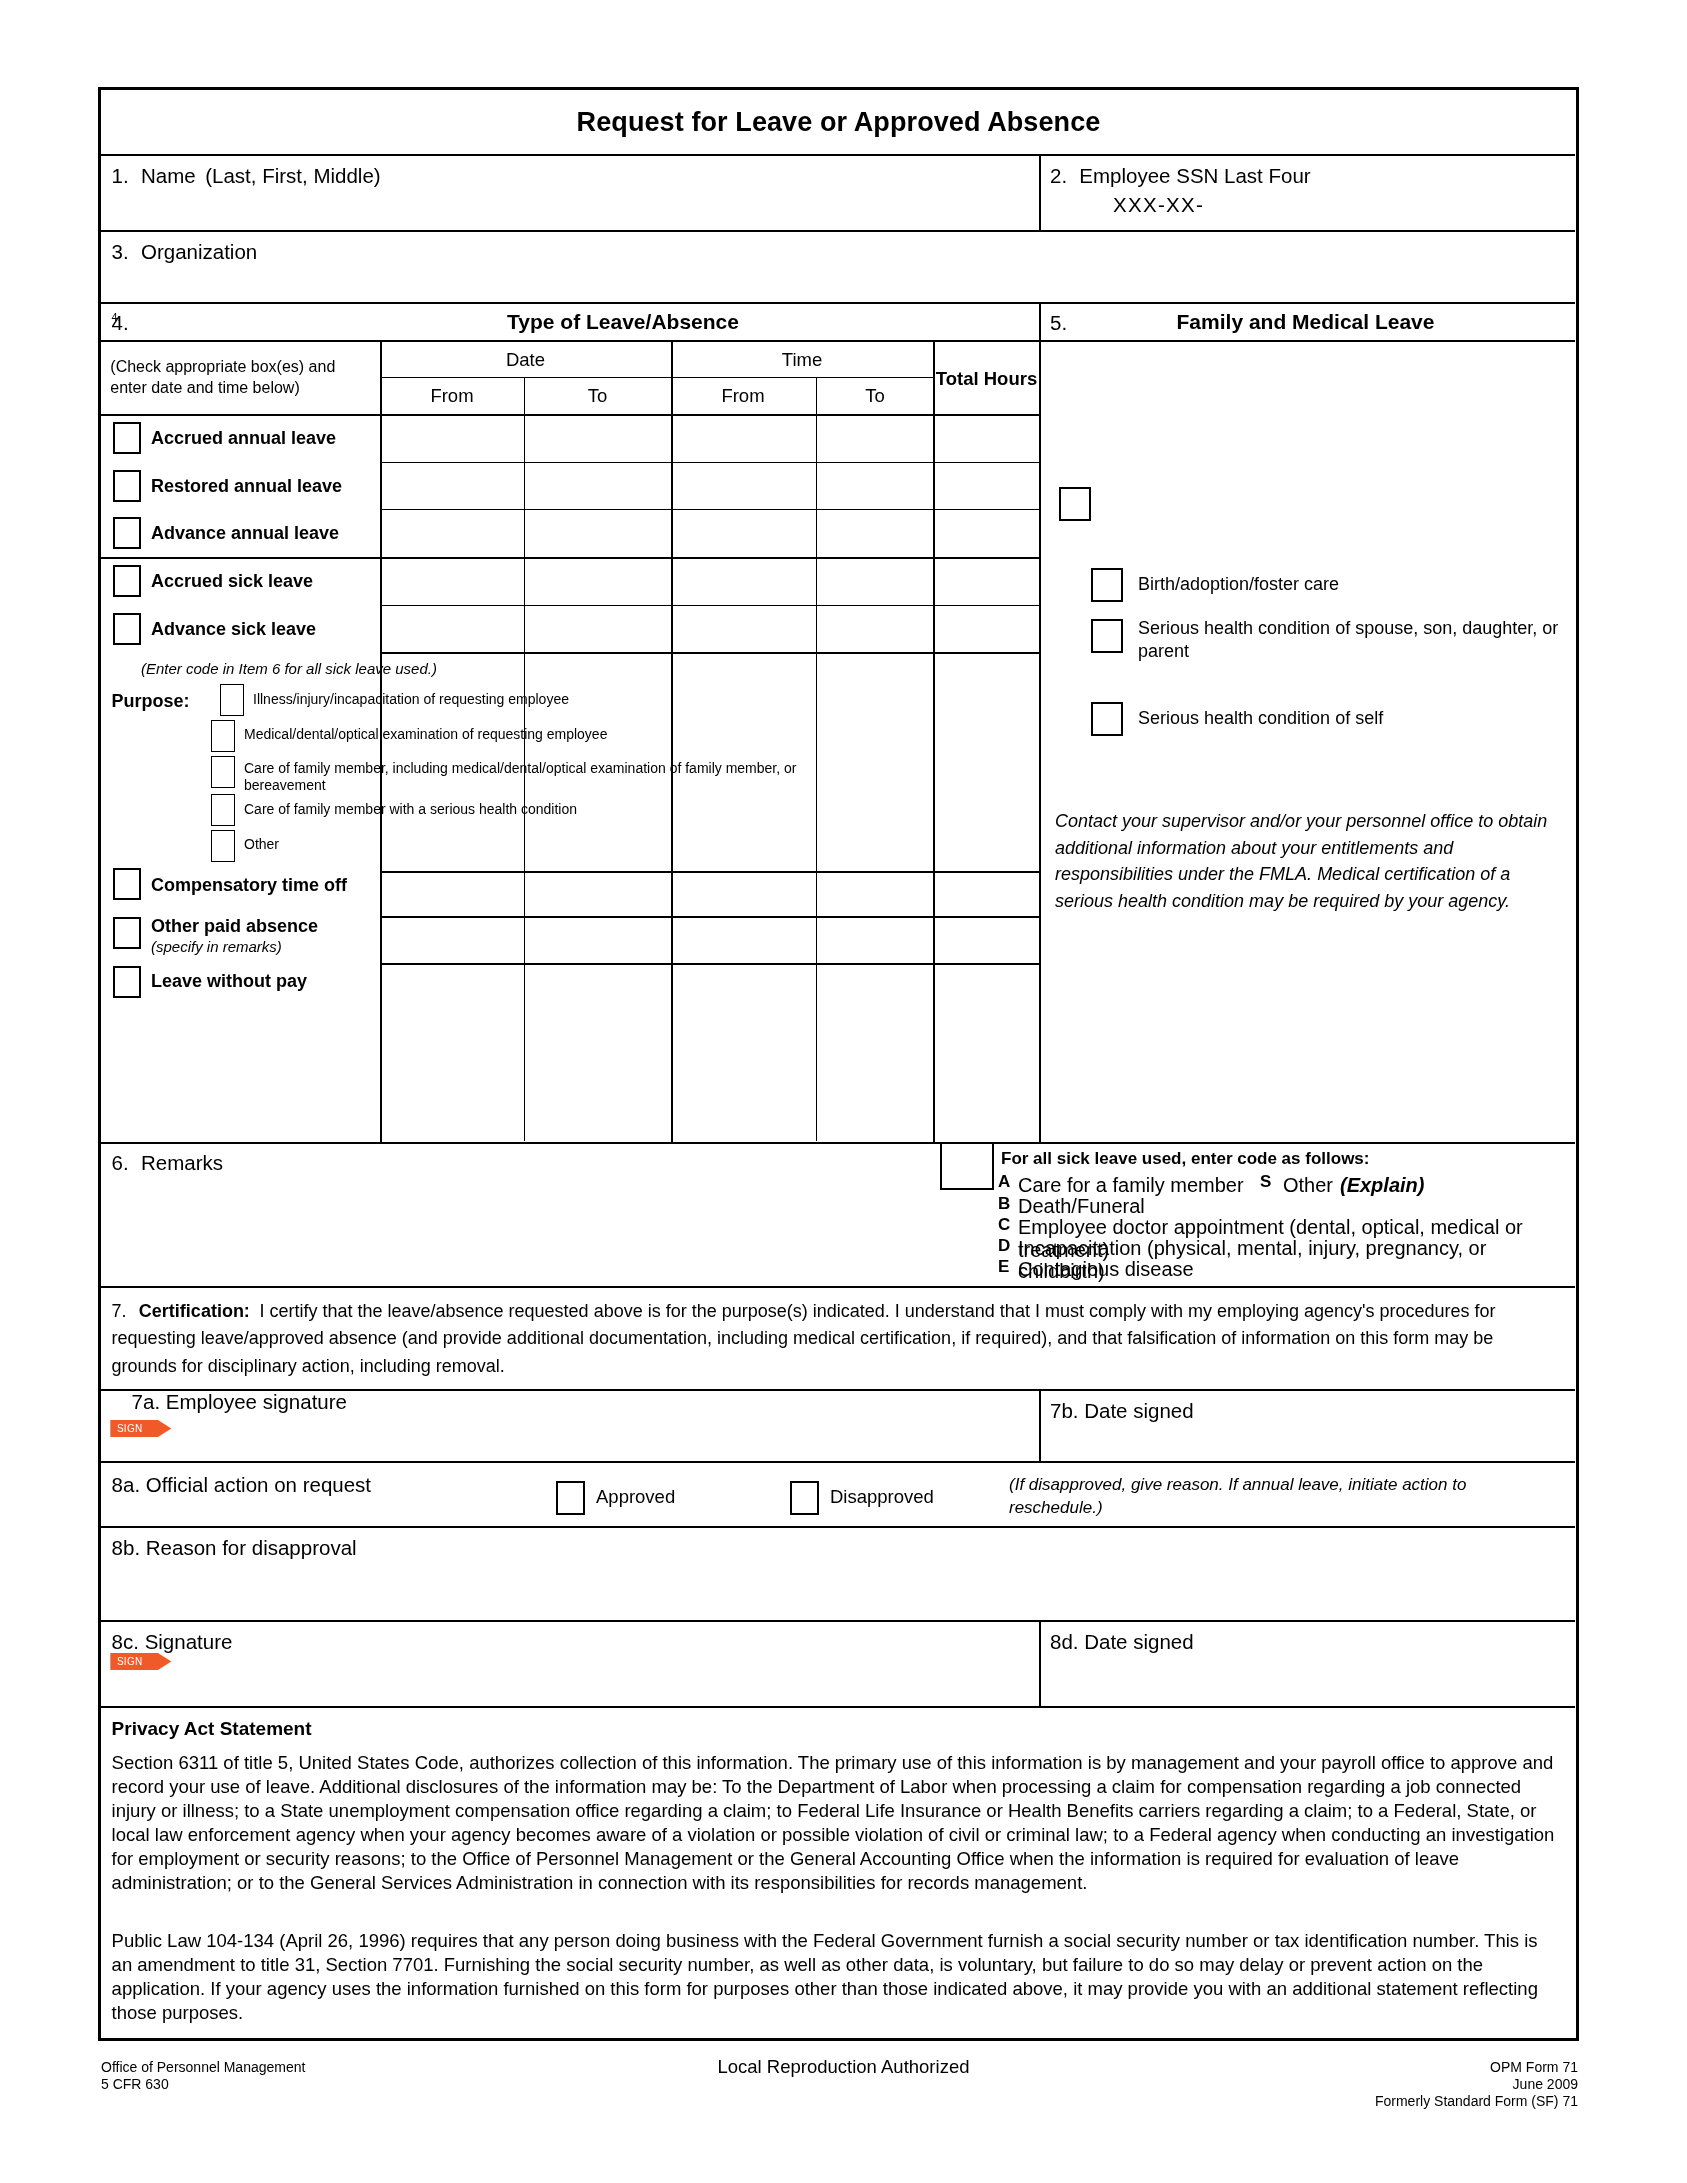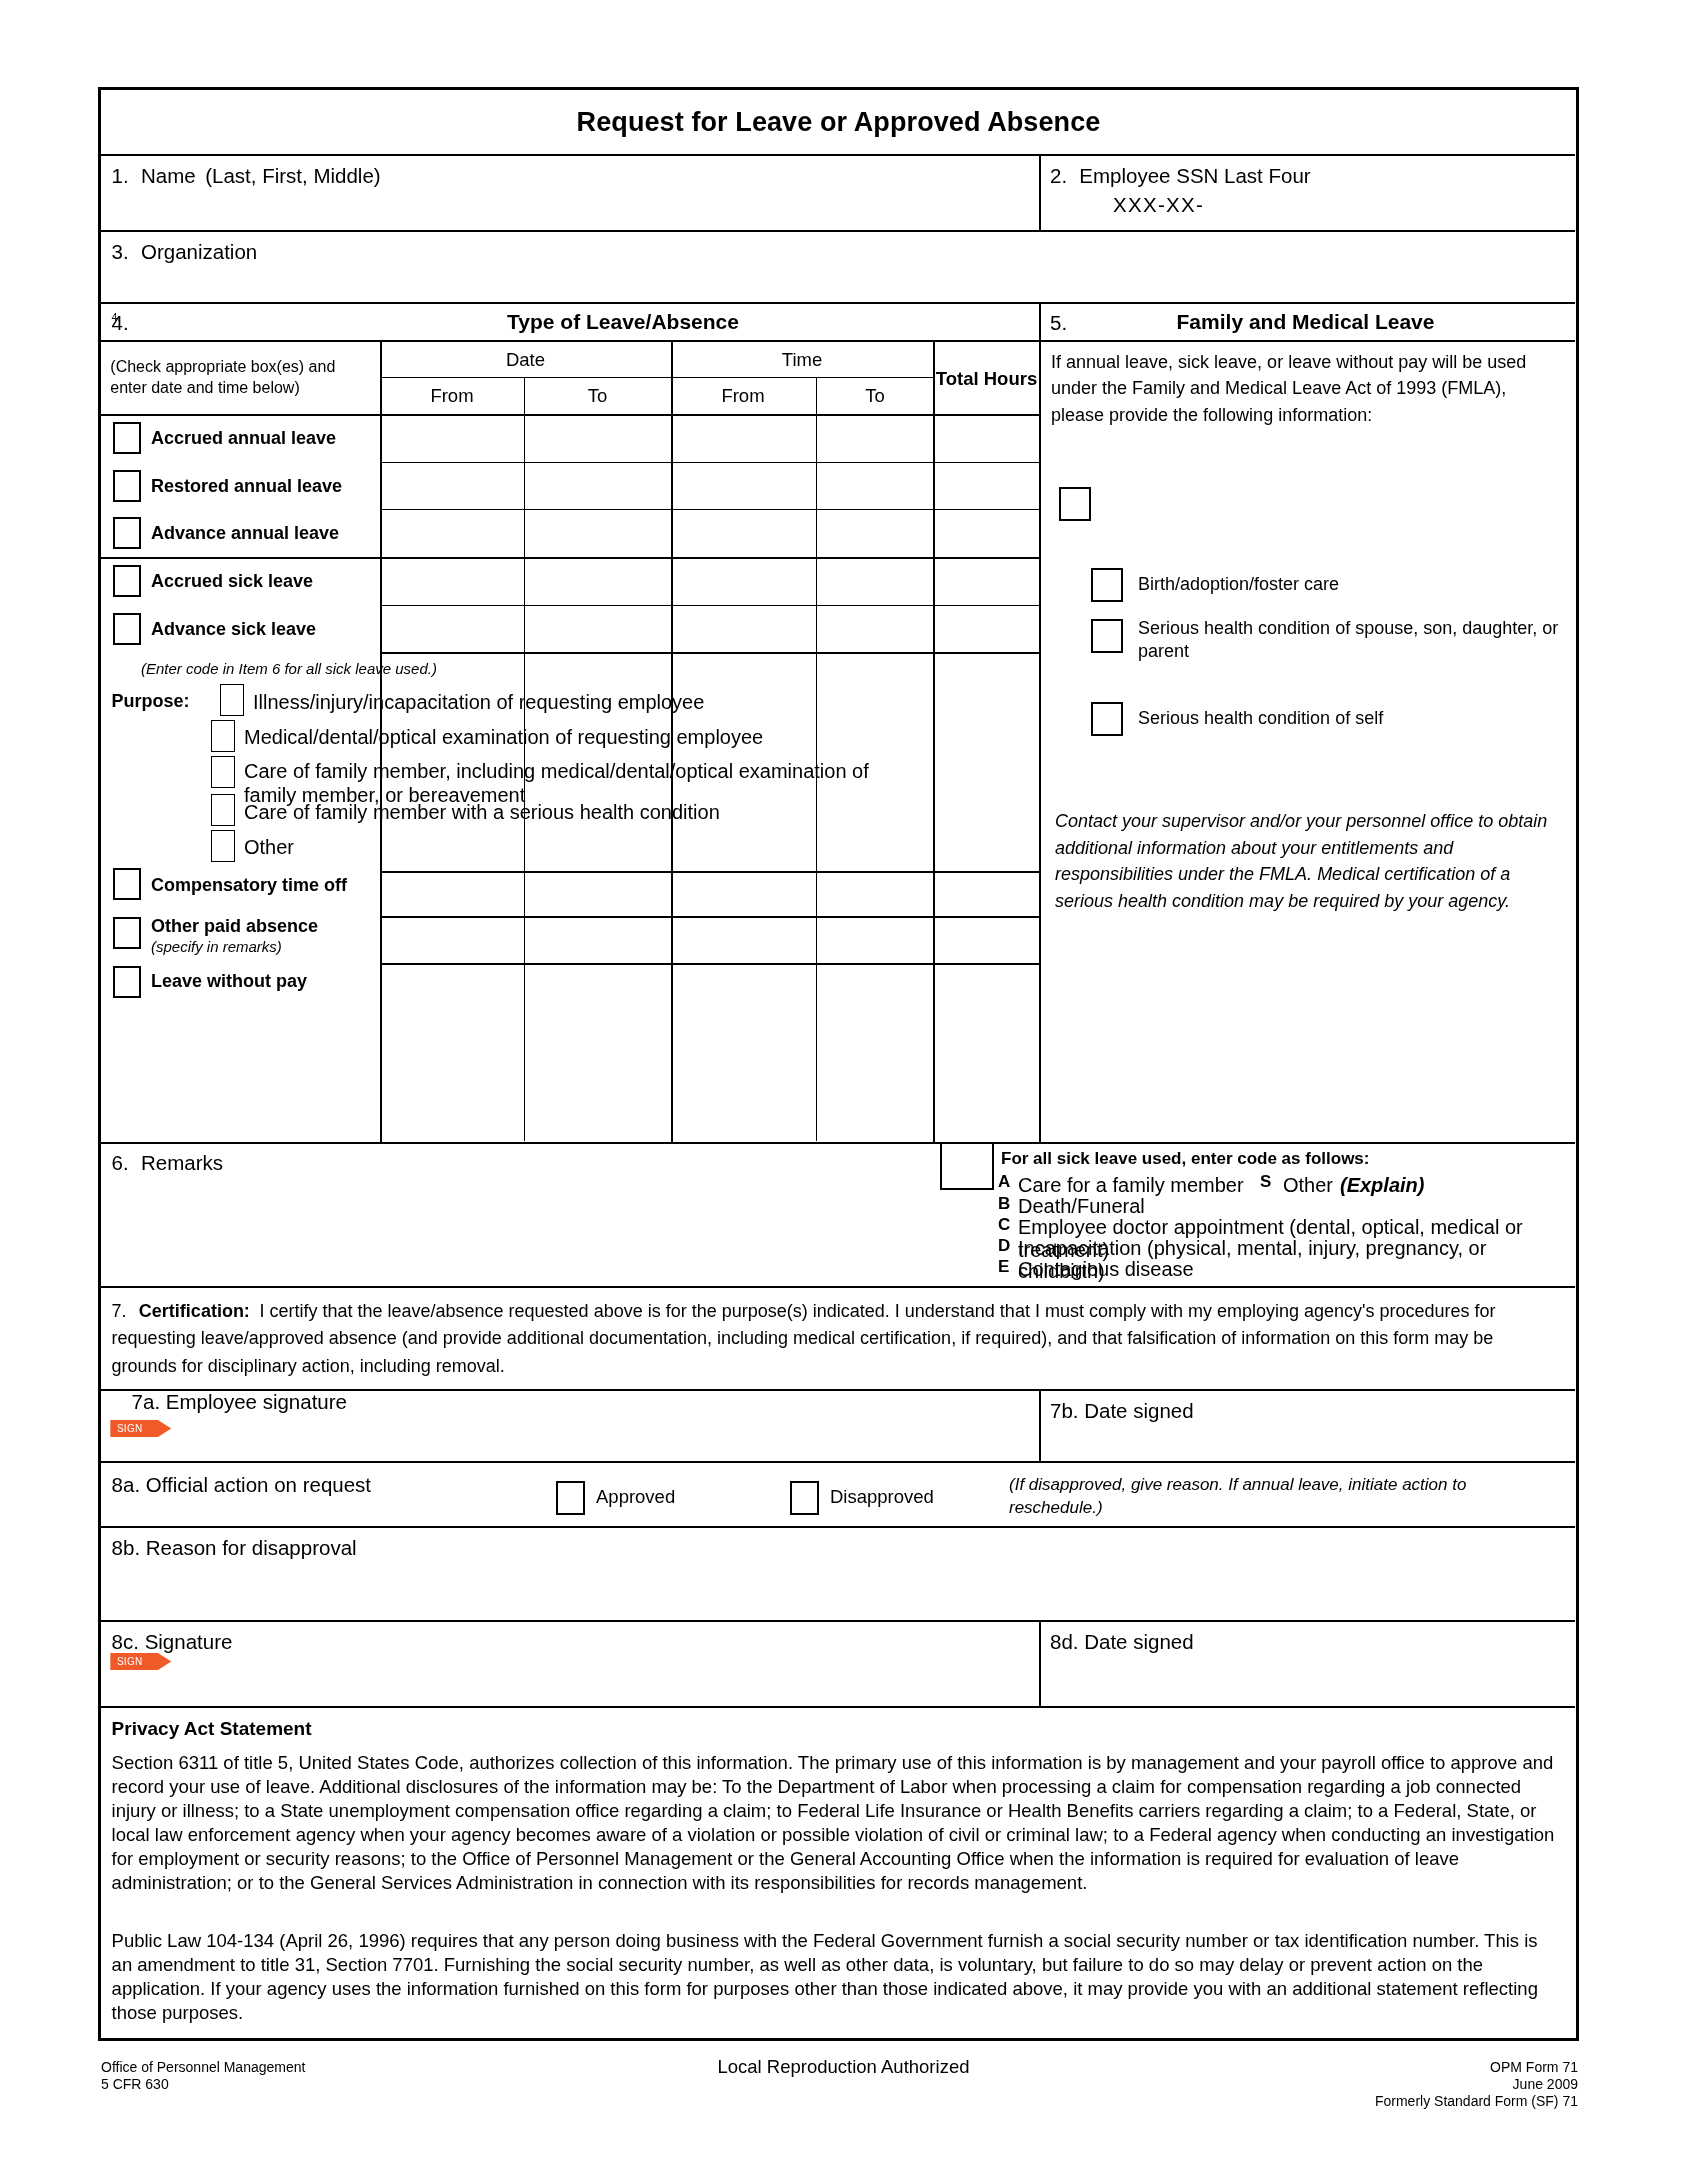--- a/index.html
+++ b/index.html
@@ -63,21 +63,21 @@
   .colhdr {
     font-size: 18.5px;
     text-align: center;
   }
   .colhdr.b { font-weight: bold; }
   .leave-label {
     font-size: 18px;
     font-weight: bold;
   }
   .purpose-label {
-    font-size: 20px;
+    font-size: 14px;
     font-weight: normal;
     line-height: 1.18;
   }
   .fmla-body {
     font-size: 18px;
     line-height: 1.47;
   }
   .fmla-chk-label {
     font-size: 18px;
     line-height: 1.28;
@@ -257,21 +257,20 @@
     <div class="cbx" style="left:12px; top:827px; width:28px; height:32px;"></div>
     <div class="abs leave-label" style="left:50px; top:826px;">Other paid absence</div>
     <div class="abs small-ital" style="left:50px; top:848px;">(specify in remarks)</div>
     <div class="hline" style="left:279px; top:873px; width:659px;"></div>
 
     <div class="cbx" style="left:12px; top:876px; width:28px; height:32px;"></div>
     <div class="abs leave-label" style="left:50px; top:881px;">Leave without pay</div>
 
     <div class="hline" style="left:0; top:1052px; width:1474px;"></div>
 
-    <div class="abs fmla-body" style="left:950px; top:259px; width:503px;">If annual leave, sick leave, or leave without pay will be used under the Family and Medical Leave Act of 1993 (FMLA), please provide the following information:</div>
 
     <div class="cbx" style="left:958px; top:397px; width:32px; height:34px;"></div>
 
     <div class="cbx" style="left:990px; top:478px; width:32px; height:34px;"></div>
     <div class="abs fmla-chk-label" style="left:1037px; top:483px;">Birth/adoption/foster care</div>
 
     <div class="cbx" style="left:990px; top:529px; width:32px; height:34px;"></div>
     <div class="abs fmla-chk-label" style="left:1037px; top:527px; width:423px;">Serious health condition of spouse, son, daughter, or parent</div>
 
     <div class="cbx" style="left:990px; top:612px; width:32px; height:34px;"></div>

